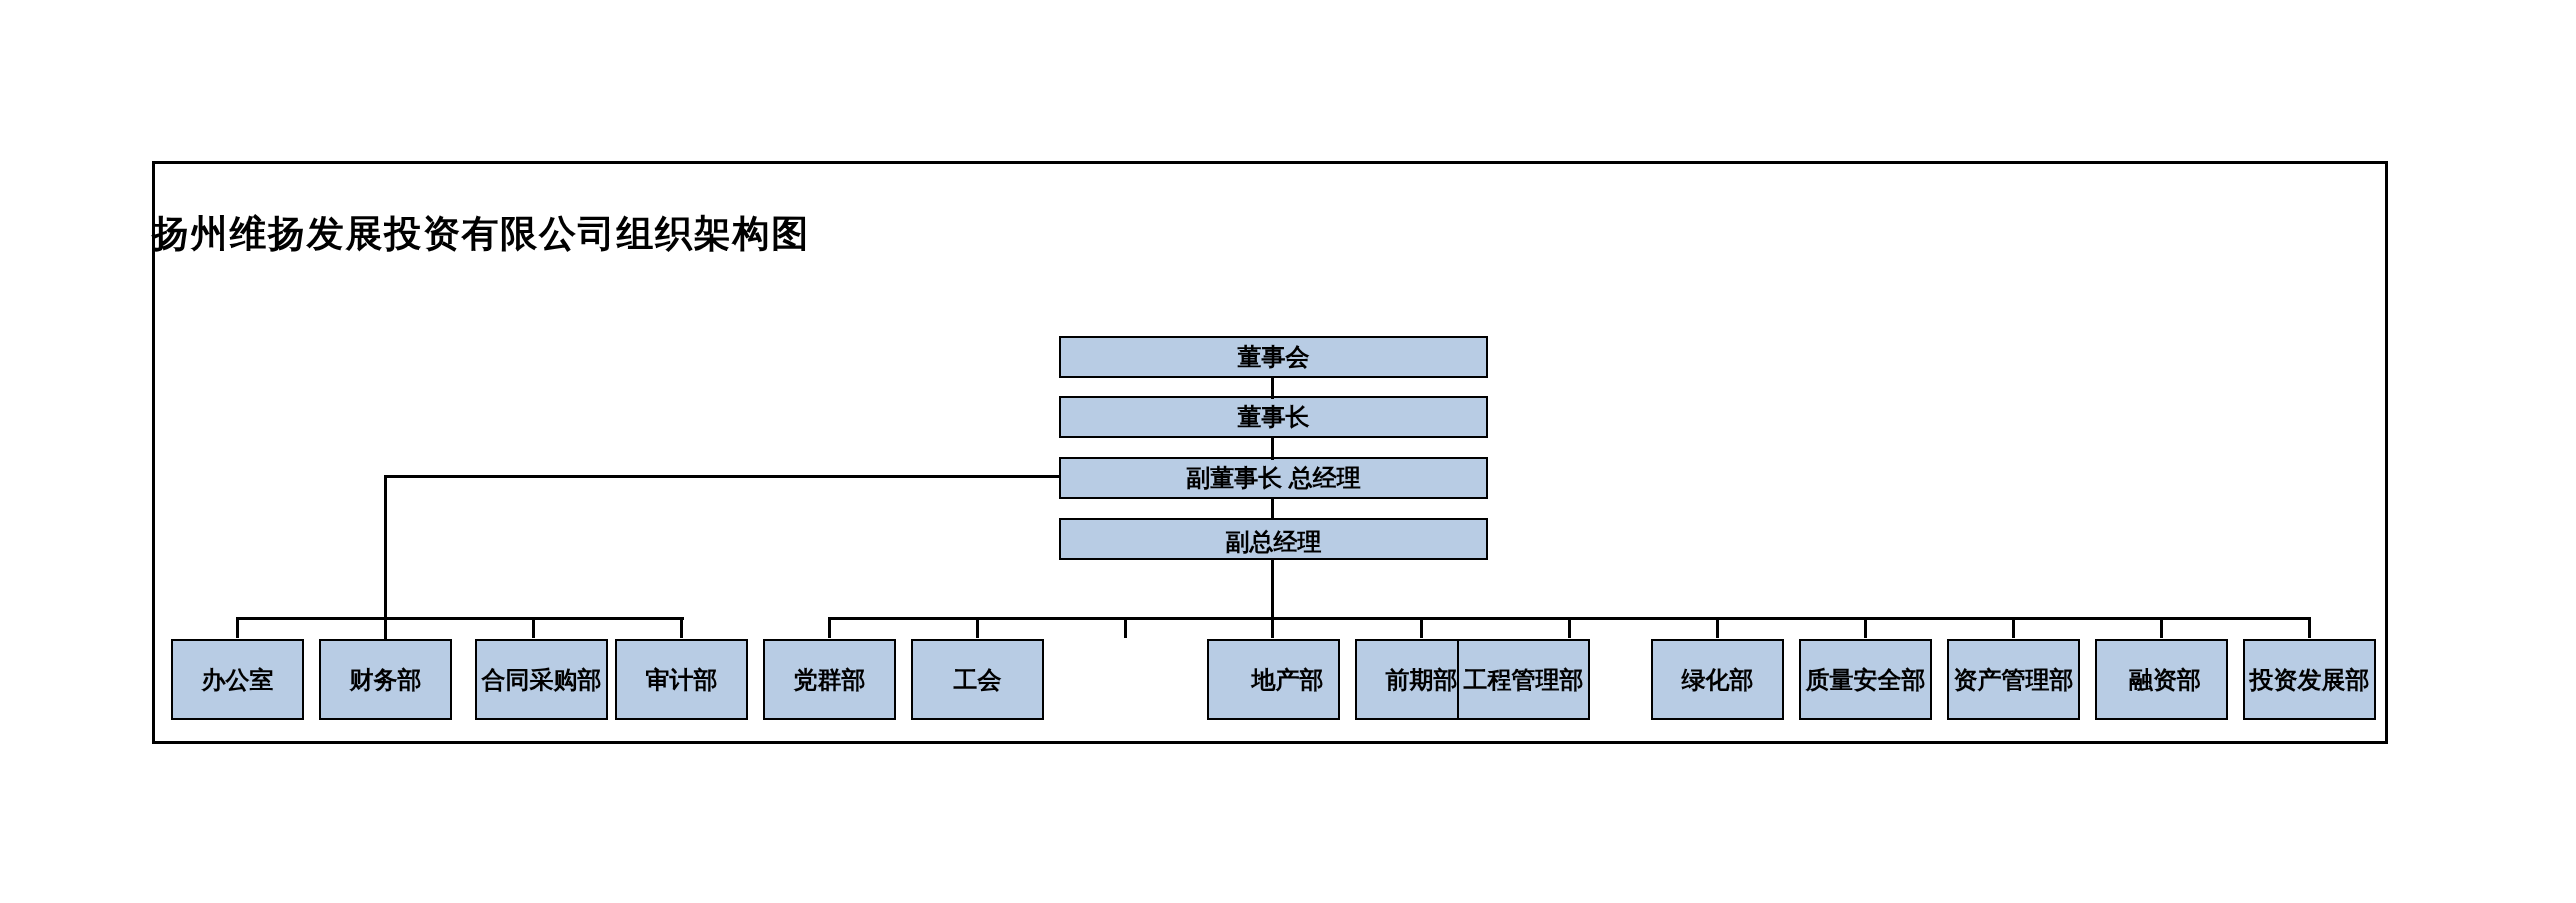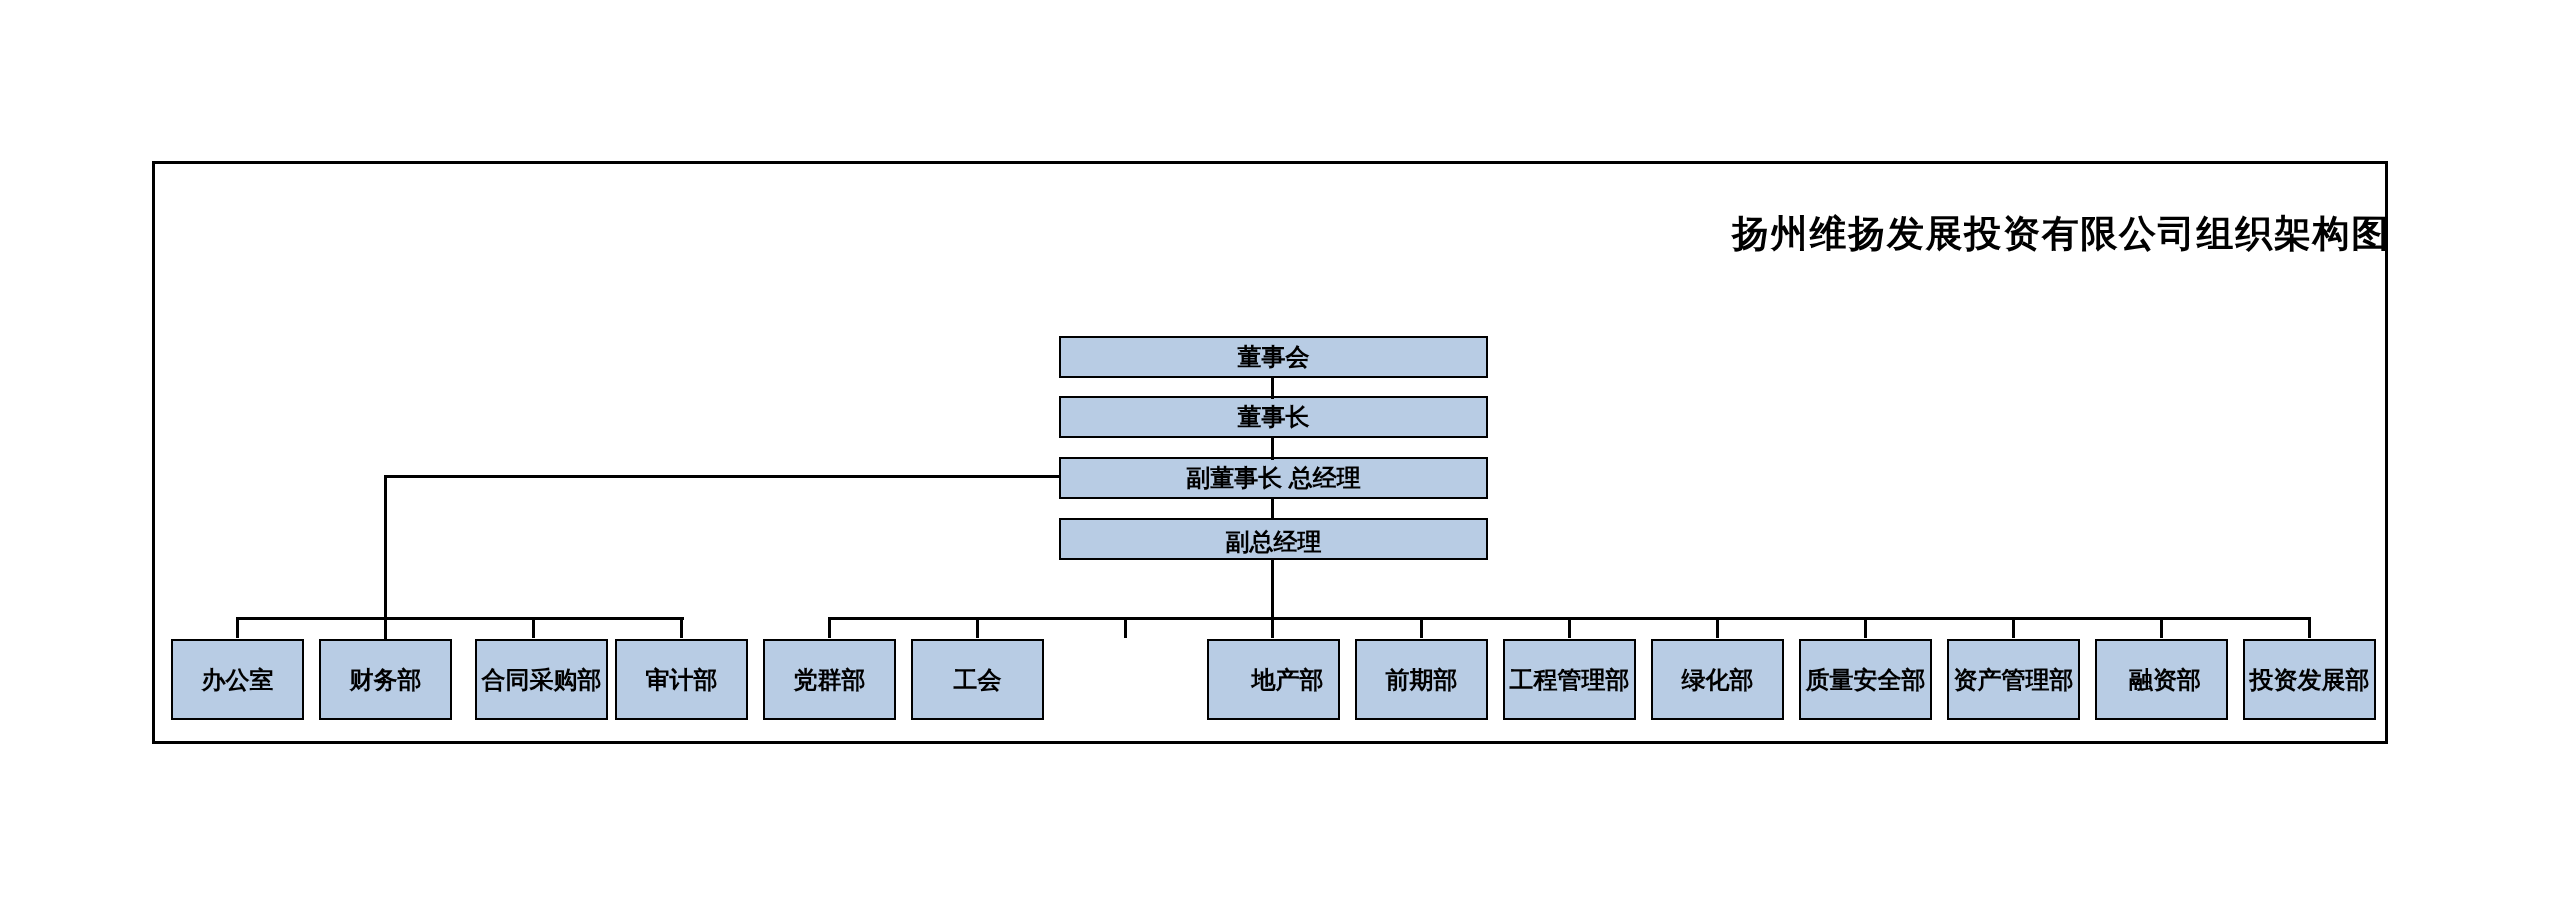--- a/index.html
+++ b/index.html
@@ -18,21 +18,21 @@
   .frame{
     position:absolute;
     left:152px;top:161px;width:2236px;height:583px;
     border:3.4px solid var(--line);
     box-sizing:border-box;
     background:transparent;
   }
   .title{
     position:absolute;
     left:152px;top:213px;width:2238px;height:42px;
-    text-align:right;
+    text-align:left;
     font-family:"Liberation Serif","DejaVu Serif",serif;
     font-weight:bold;
     font-size:37px;
     letter-spacing:1.7px;
     color:#000;
     line-height:42px;
   }
   .level-box{
     position:absolute;
     left:1059px;width:429px;height:42px;
@@ -125,21 +125,21 @@
   </div>
   <div class="dept-box" style="left:911px;">
     <span>工会</span>
   </div>
   <div class="dept-box" style="left:1207px;padding-left:28px;">
     <span>地产部</span>
   </div>
   <div class="dept-box" style="left:1355px;">
     <span>前期部</span>
   </div>
-  <div class="dept-box" style="left:1503px;">
+  <div class="dept-box" style="left:1457px;">
     <span>工程管理部</span>
   </div>
   <div class="dept-box" style="left:1651px;">
     <span>绿化部</span>
   </div>
   <div class="dept-box" style="left:1799px;">
     <span>质量安全部</span>
   </div>
   <div class="dept-box" style="left:1947px;">
     <span>资产管理部</span>

